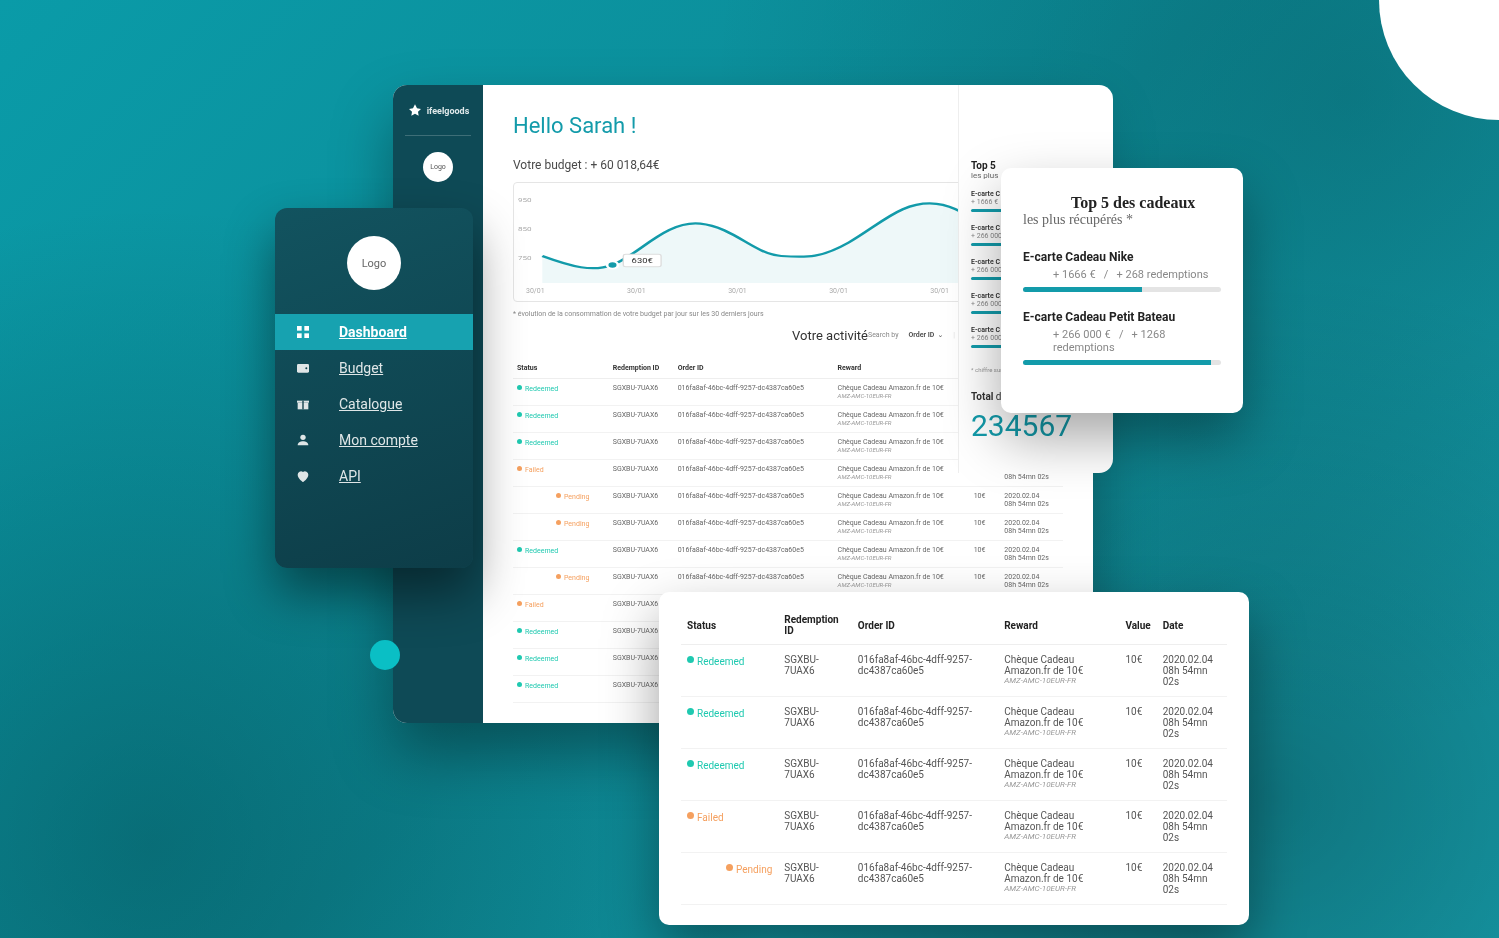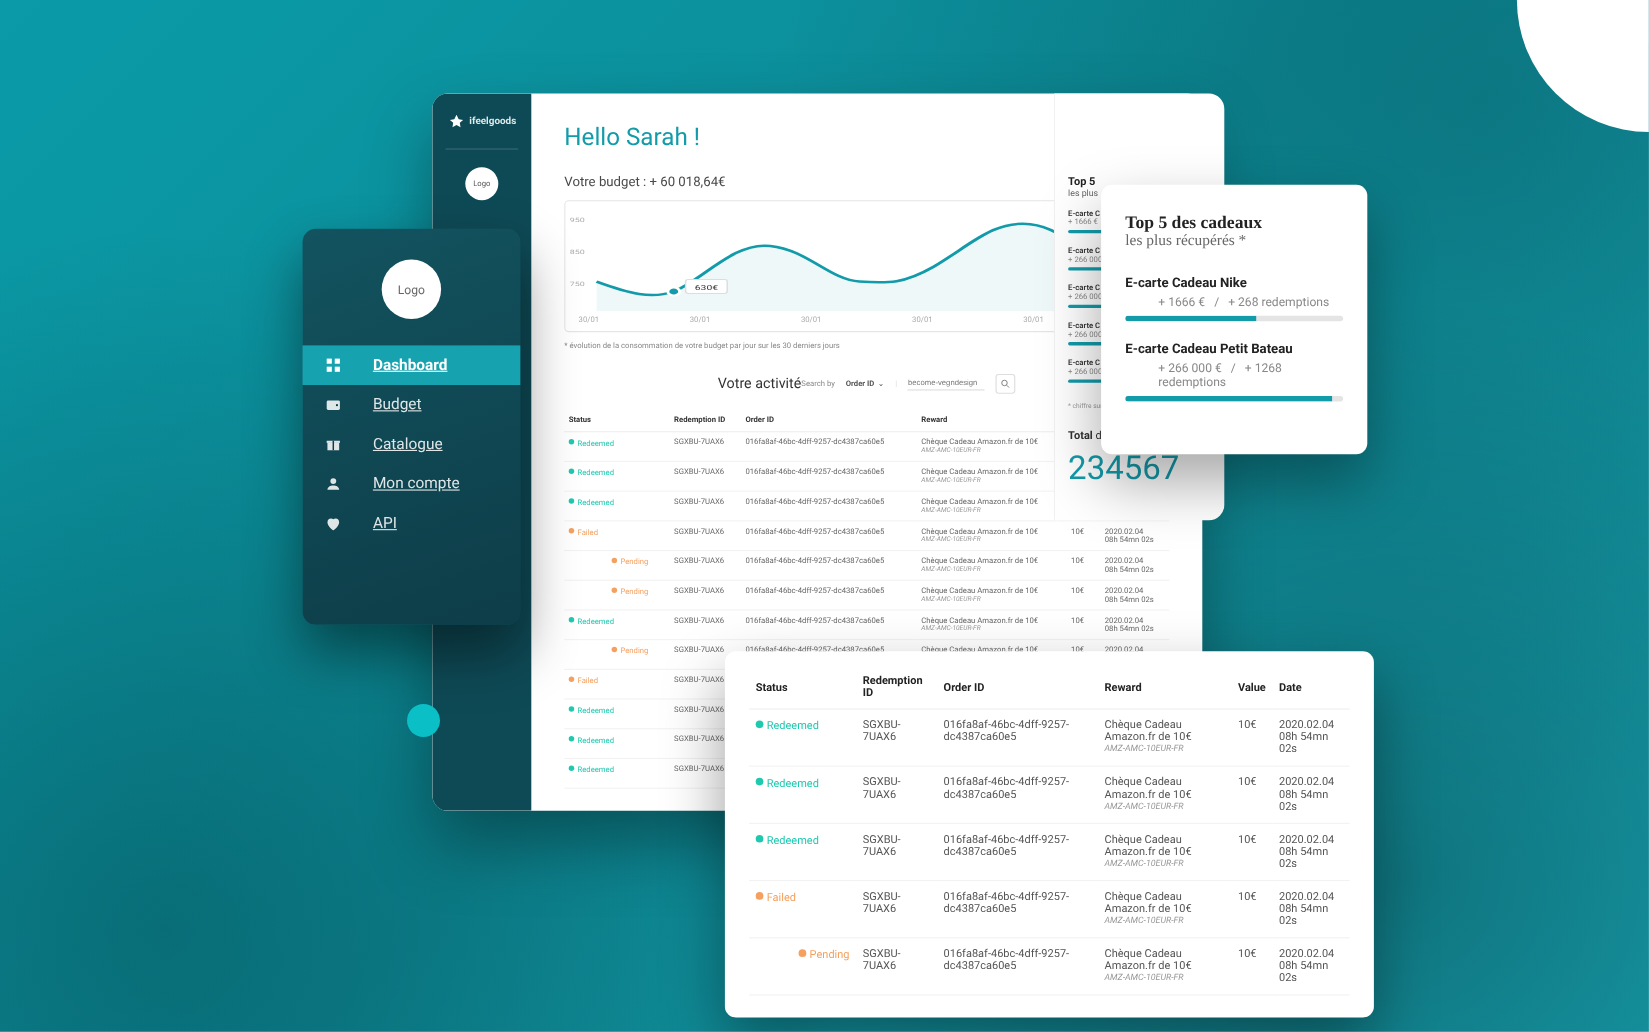--- a/index.html
+++ b/index.html
@@ -84,22 +84,22 @@
   position: relative;
 }
 .chart-svg { width: 100%; height: 90px; display: block; }
 .chart-axis-labels {
   display: flex;
   justify-content: space-between;
   font-size: 7px;
   color: #aaa;
   padding: 4px 8px 0;
 }
-.chart-footnote { font-size: 7px; color: #888; margin-bottom: 22px; }
-.activity-row { display: flex; justify-content: center; align-items: center; margin-bottom: 14px; }
+.chart-footnote { font-size: 7px; color: #888; margin-bottom: 8px; }
+.activity-row { display: flex; justify-content: flex-end; align-items: center; margin-bottom: 14px; }
 .activity-title { font-size: 13px; color: #333; }
 .search-group { display: flex; align-items: center; gap: 10px; font-size: 7px; color: #888; }
 .search-dropdown { display: flex; align-items: center; gap: 3px; color: #555; }
 .search-input {
   border: none; border-bottom: 1px solid #ddd;
   font-size: 7px; padding: 2px 0; width: 70px; color: #888;
 }
 .search-icon-box {
   width: 18px; height: 18px; border: 1px solid #ddd; border-radius: 3px;
   display: flex; align-items: center; justify-content: center;
@@ -180,21 +180,21 @@
 .top5-card {
   position: absolute;
   top: 168px;
   left: 1001px;
   width: 242px;
   background: #fff;
   border-radius: 10px;
   box-shadow: 0 25px 55px rgba(0,0,0,0.35);
   padding: 26px 22px 30px;
 }
-.top5-card h3 { font-size: 16px; font-weight: 700; color: #222; font-family: Georgia, serif; }
+.top5-card h3 { font-size: 16px; font-weight: 700; color: #222; font-family: Georgia, serif; margin-left: 48px; }
 .top5-card .sub { font-size: 14px; color: #666; font-family: Georgia, serif; margin-bottom: 22px; }
 .top5-card .gift { margin-bottom: 18px; }
 .top5-card .gift .name { font-size: 12px; font-weight: 700; color: #222; margin-bottom: 4px; }
 .top5-card .gift .stats { font-size: 11px; color: #888; margin-bottom: 6px; margin-left: 30px; }
 .top5-card .gift .bar-track { height: 5px; background: #e4e4e4; border-radius: 3px; overflow: hidden; }
 .top5-card .gift .bar-fill { height: 100%; background: #139baa; }
 
 
 .big-table-card {
   position: absolute;

